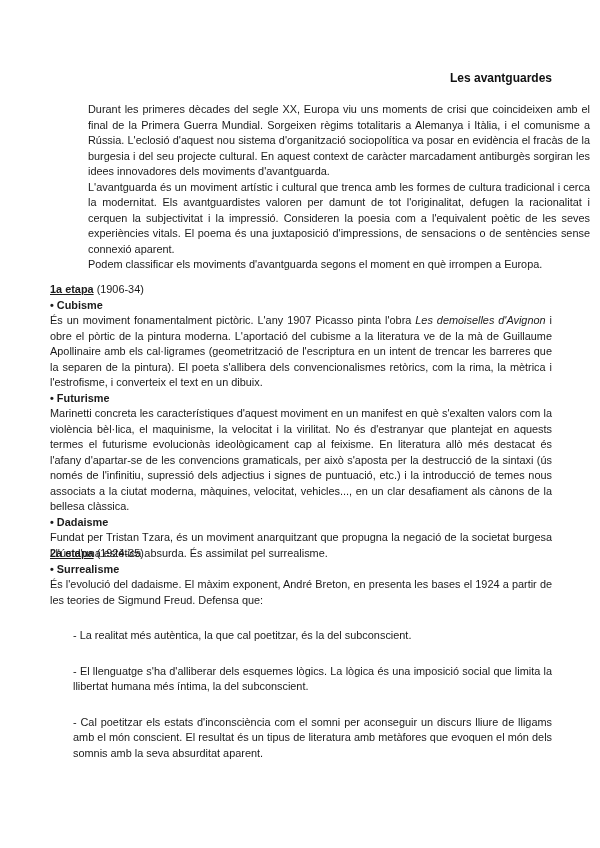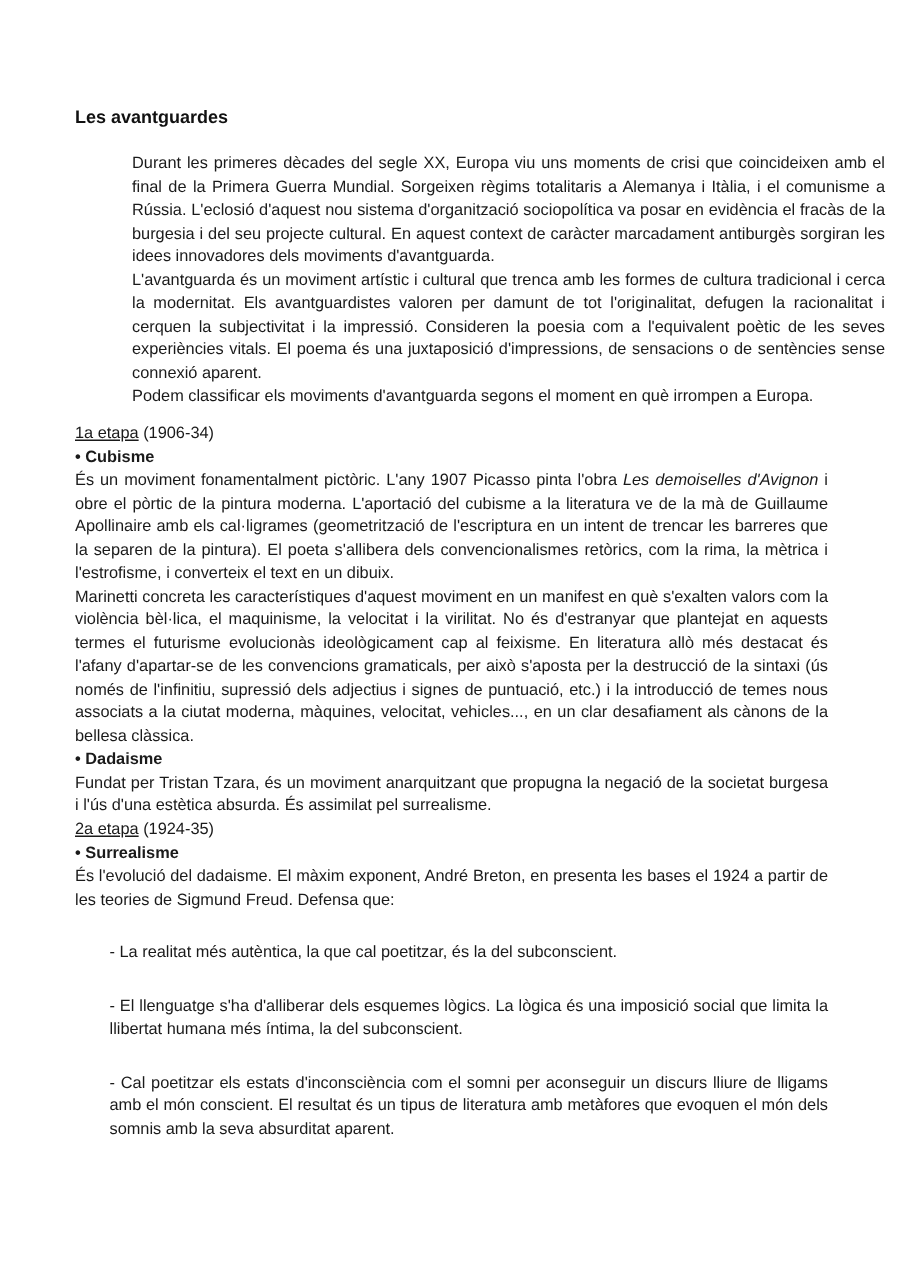--- a/index.html
+++ b/index.html
@@ -3,28 +3,28 @@
 <meta charset="utf-8">
 <style>
   html, body { margin: 0; padding: 0; background: #ffffff; }
   body { width: 600px; height: 848px; position: relative; overflow: hidden; }
   .page {
     position: absolute; left: 50px; top: 0; width: 502px;
     font-family: "Liberation Sans", sans-serif;
     font-size: 10.9px; line-height: 15.5px; color: #1a1a1a;
   }
   .title {
-    position: absolute; top: 70px; left: 0; width: 502px; text-align: left;
+    position: absolute; top: 70px; left: 0; width: 502px; text-align: right;
     font-weight: bold; font-size: 12px; line-height: 16px; color: #111;
   }
   .block { position: absolute; left: 0; width: 502px; }
   p { margin: 0; text-align: justify; }
   .last { text-align-last: left; }
   .sec-head { font-weight: normal; }
-  .sec-head .u { font-weight: normal; text-decoration: underline; margin-top: 48px; }
+  .sec-head .u { font-weight: bold; text-decoration: underline; margin-top: 48px; }
   .bullet { font-weight: bold; }
   .ind { padding-left: 23px; margin-top: 20px; }
   em { font-style: italic; }
 </style>
 </head>
 <body>
 
 <div class="page">
   <div class="title">Les avantguardes</div>
 
@@ -36,20 +36,21 @@
 
   <div class="block" style="top:282px;">
     <div class="sec-head">
       <span class="u">1a etapa</span>
       <span>(1906-34)</span>
     </div>
 
     <div class="bullet">• Cubisme</div>
     <p class="last"><span>És un moviment fonamentalment pictòric. L'any 1907 Picasso pinta l'obra </span><em>Les demoiselles d'Avignon</em><span> i obre el pòrtic de la pintura moderna. L'aportació del cubisme a la literatura ve de la mà de Guillaume Apollinaire amb els cal·ligrames (geometrització de l'escriptura en un intent de trencar les barreres que la separen de la pintura). El poeta s'allibera dels convencionalismes retòrics, com la rima, la mètrica i l'estrofisme, i converteix el text en un dibuix.</span></p>
 
+    <div class="bullet">• Futurisme</div>
     <p class="last">Marinetti concreta les característiques d'aquest moviment en un manifest en què s'exalten valors com la violència bèl·lica, el maquinisme, la velocitat i la virilitat. No és d'estranyar que plantejat en aquests termes el futurisme evolucionàs ideològicament cap al feixisme. En literatura allò més destacat és l'afany d'apartar-se de les convencions gramaticals, per això s'aposta per la destrucció de la sintaxi (ús només de l'infinitiu, supressió dels adjectius i signes de puntuació, etc.) i la introducció de temes nous associats a la ciutat moderna, màquines, velocitat, vehicles..., en un clar desafiament als cànons de la bellesa clàssica.</p>
 
     <div class="bullet">• Dadaisme</div>
     <p class="last">Fundat per Tristan Tzara, és un moviment anarquitzant que propugna la negació de la societat burgesa i l'ús d'una estètica absurda. És assimilat pel surrealisme.</p>
   </div>
 
   <div class="block" style="top:546px;">
     <div class="sec-head">
       <span class="u">2a etapa</span>
       <span>(1924-35)</span>

